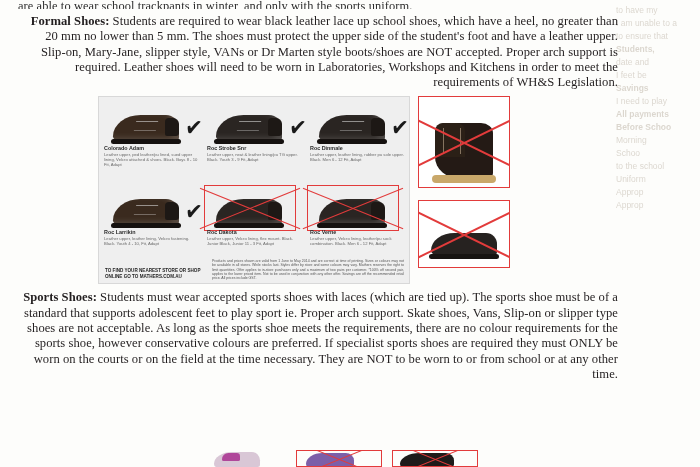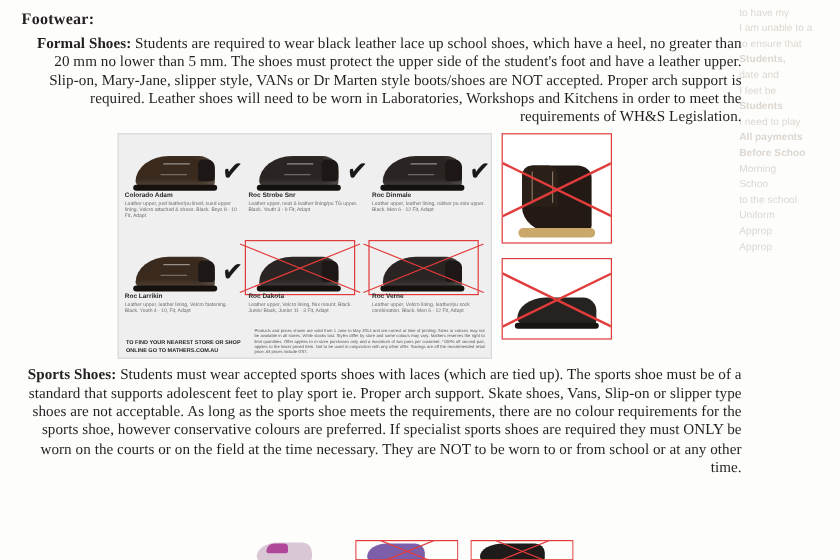--- a/index.html
+++ b/index.html
@@ -354,42 +354,42 @@
     <div>I am unable to a</div>
     <div></div>
     <div>to ensure that</div>
     <div></div>
     <div class="b-strong">Students,</div>
     <div></div>
     <div>date and</div>
     <div></div>
     <div>I feet be</div>
     <div></div>
-    <div class="b-strong">Students</div>
+    <div class="b-strong">Savings</div>
     <div></div>
     <div>I need to play</div>
     <div></div>
     <div class="b-strong">All payments</div>
     <div></div>
     <div class="b-strong">Before Schoo</div>
     <div>Morning</div>
     <div>Schoo</div>
     <div></div>
     <div>to the school</div>
     <div></div>
     <div>Uniform</div>
     <div></div>
     <div>Approp</div>
     <div>Approp</div>
   </div>
 
   <div class="doc">
 
-
-    <div class="heading">Footwear:</div>
+    <div class="clipped-line">are able to wear school trackpants in winter, and only with the sports uniform.</div>
+
 
     <div class="para">
       <b>Formal Shoes:</b><span> Students are required to wear black leather lace up school shoes, which have a heel, no greater than 20 mm no lower than 5 mm.  The shoes must protect the upper side of the student's foot and have a leather upper. Slip-on, Mary-Jane, slipper style, VANs or Dr Marten style boots/shoes are NOT accepted. Proper arch support is required. Leather shoes will need to be worn in Laboratories, Workshops and Kitchens in order to meet the requirements of WH&amp;S Legislation.</span>
     </div>
 
     <div class="chart-wrap">
 
       <div class="catalogue">
         <div class="cat-grid">
 

